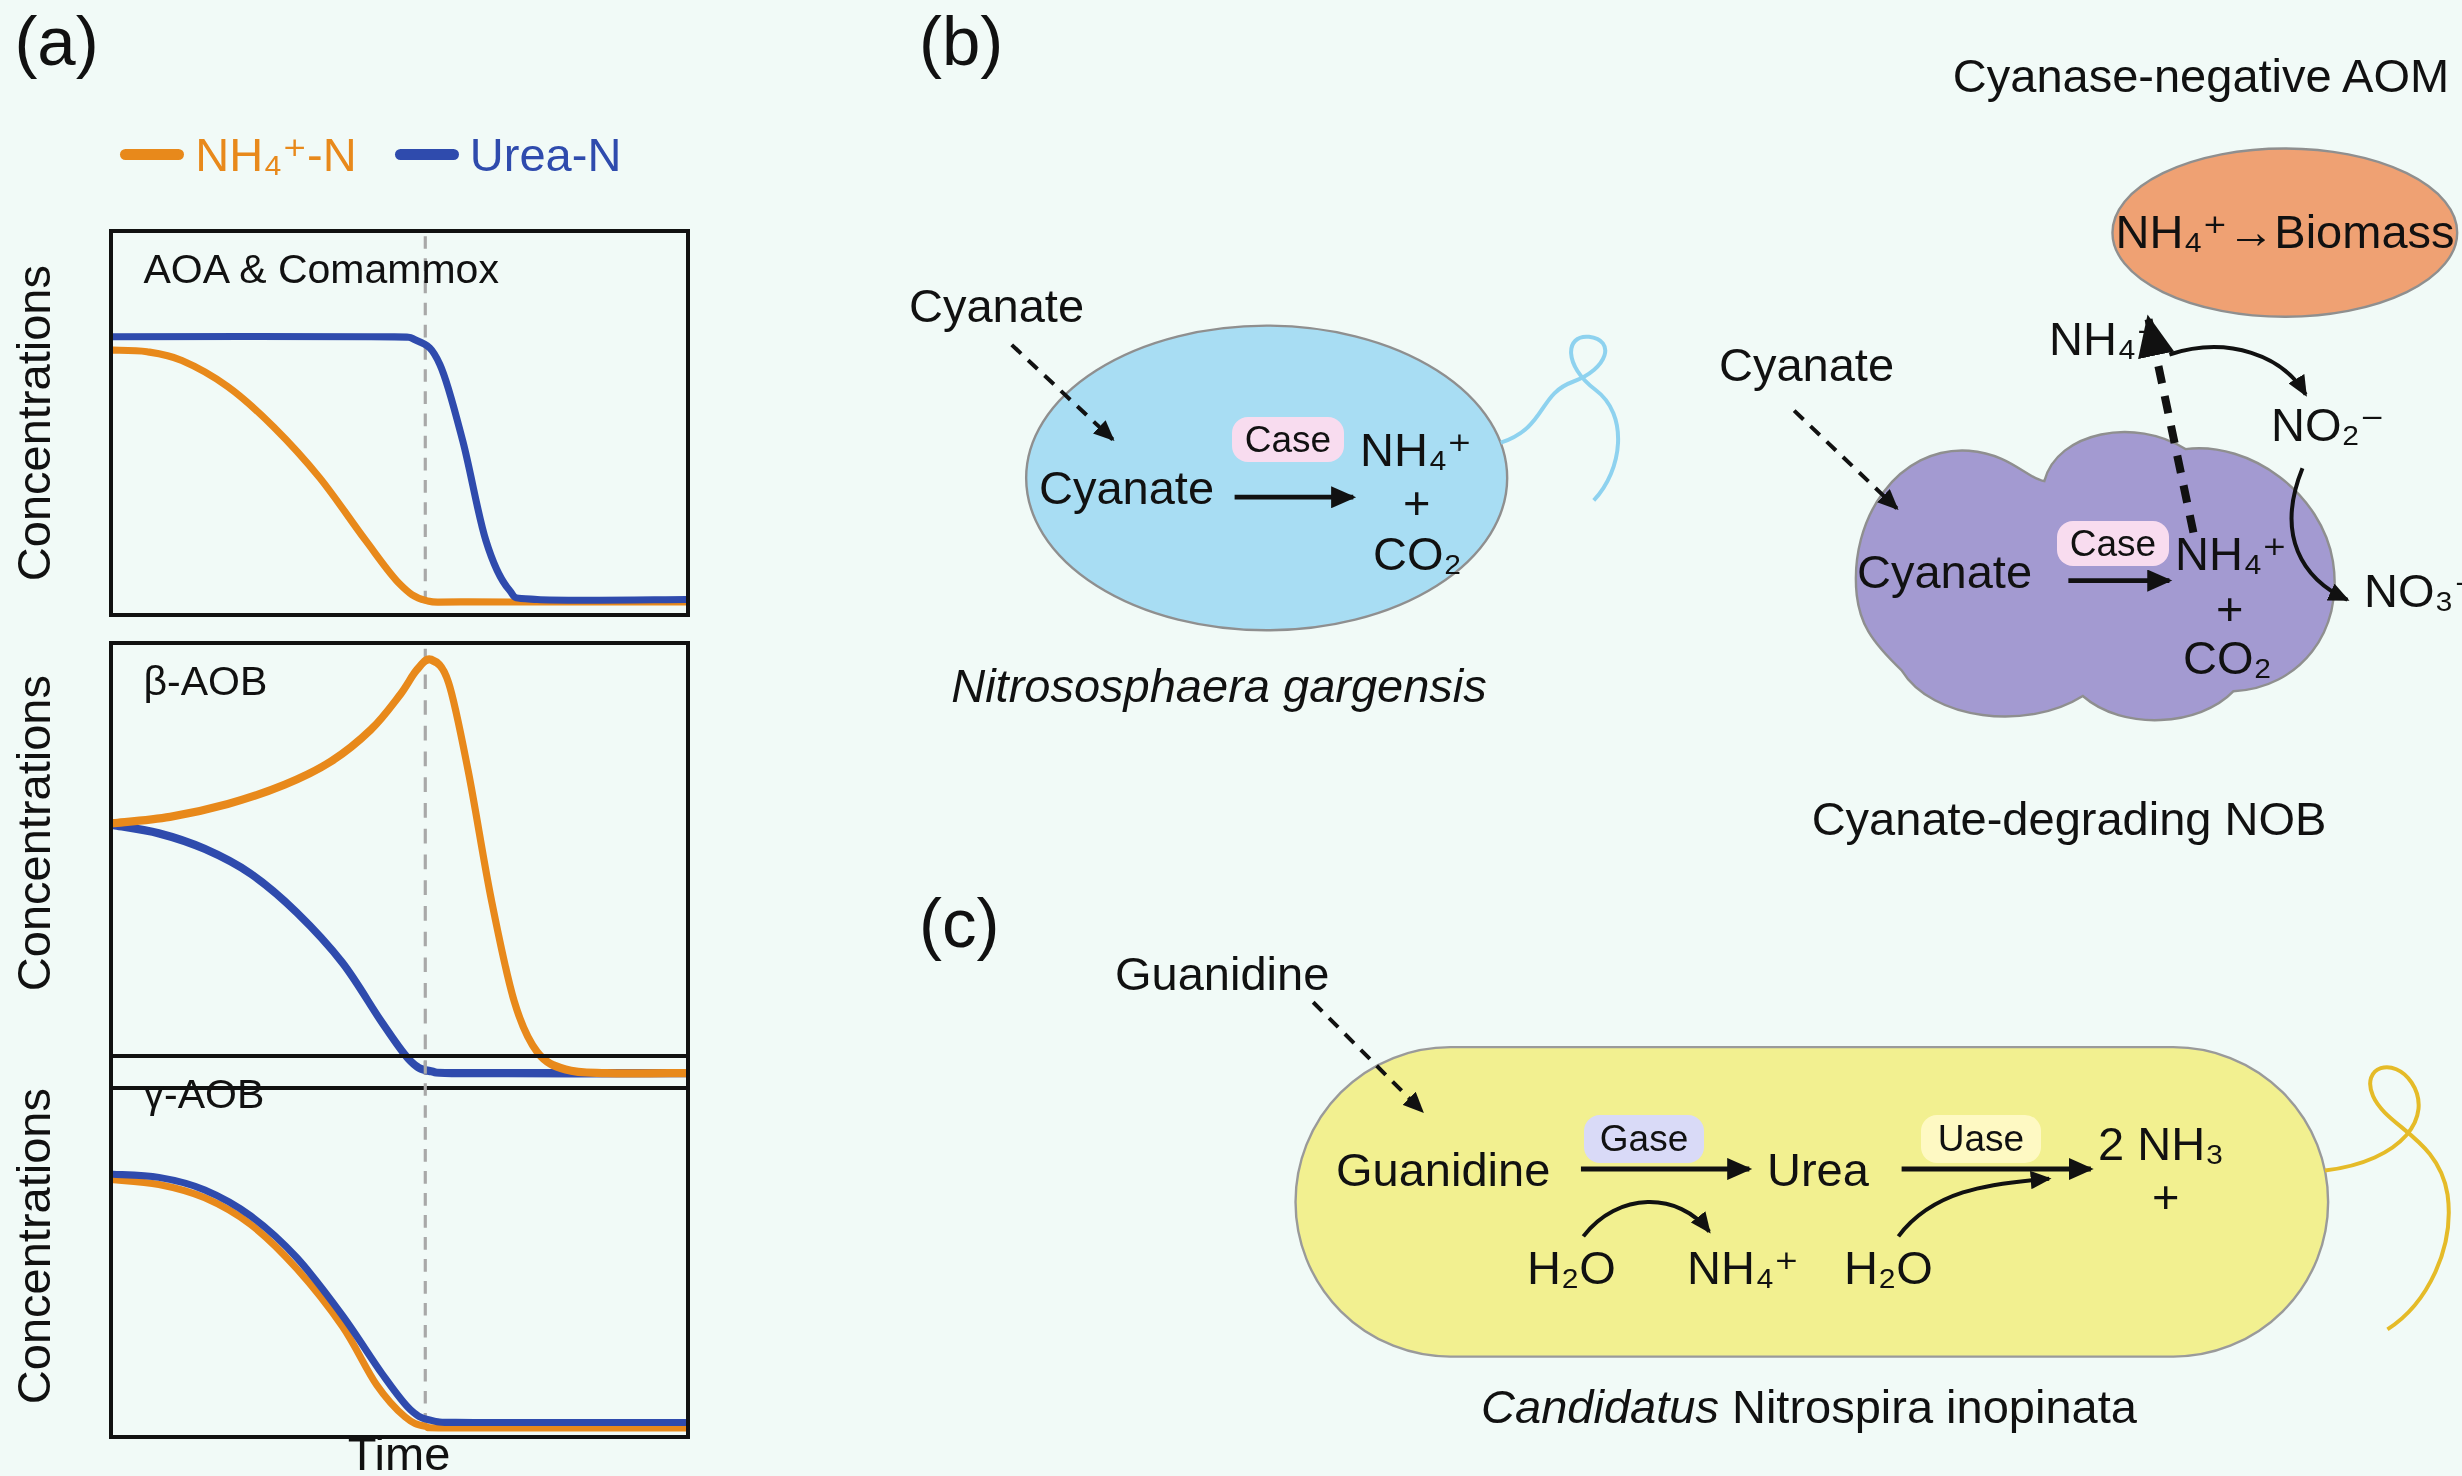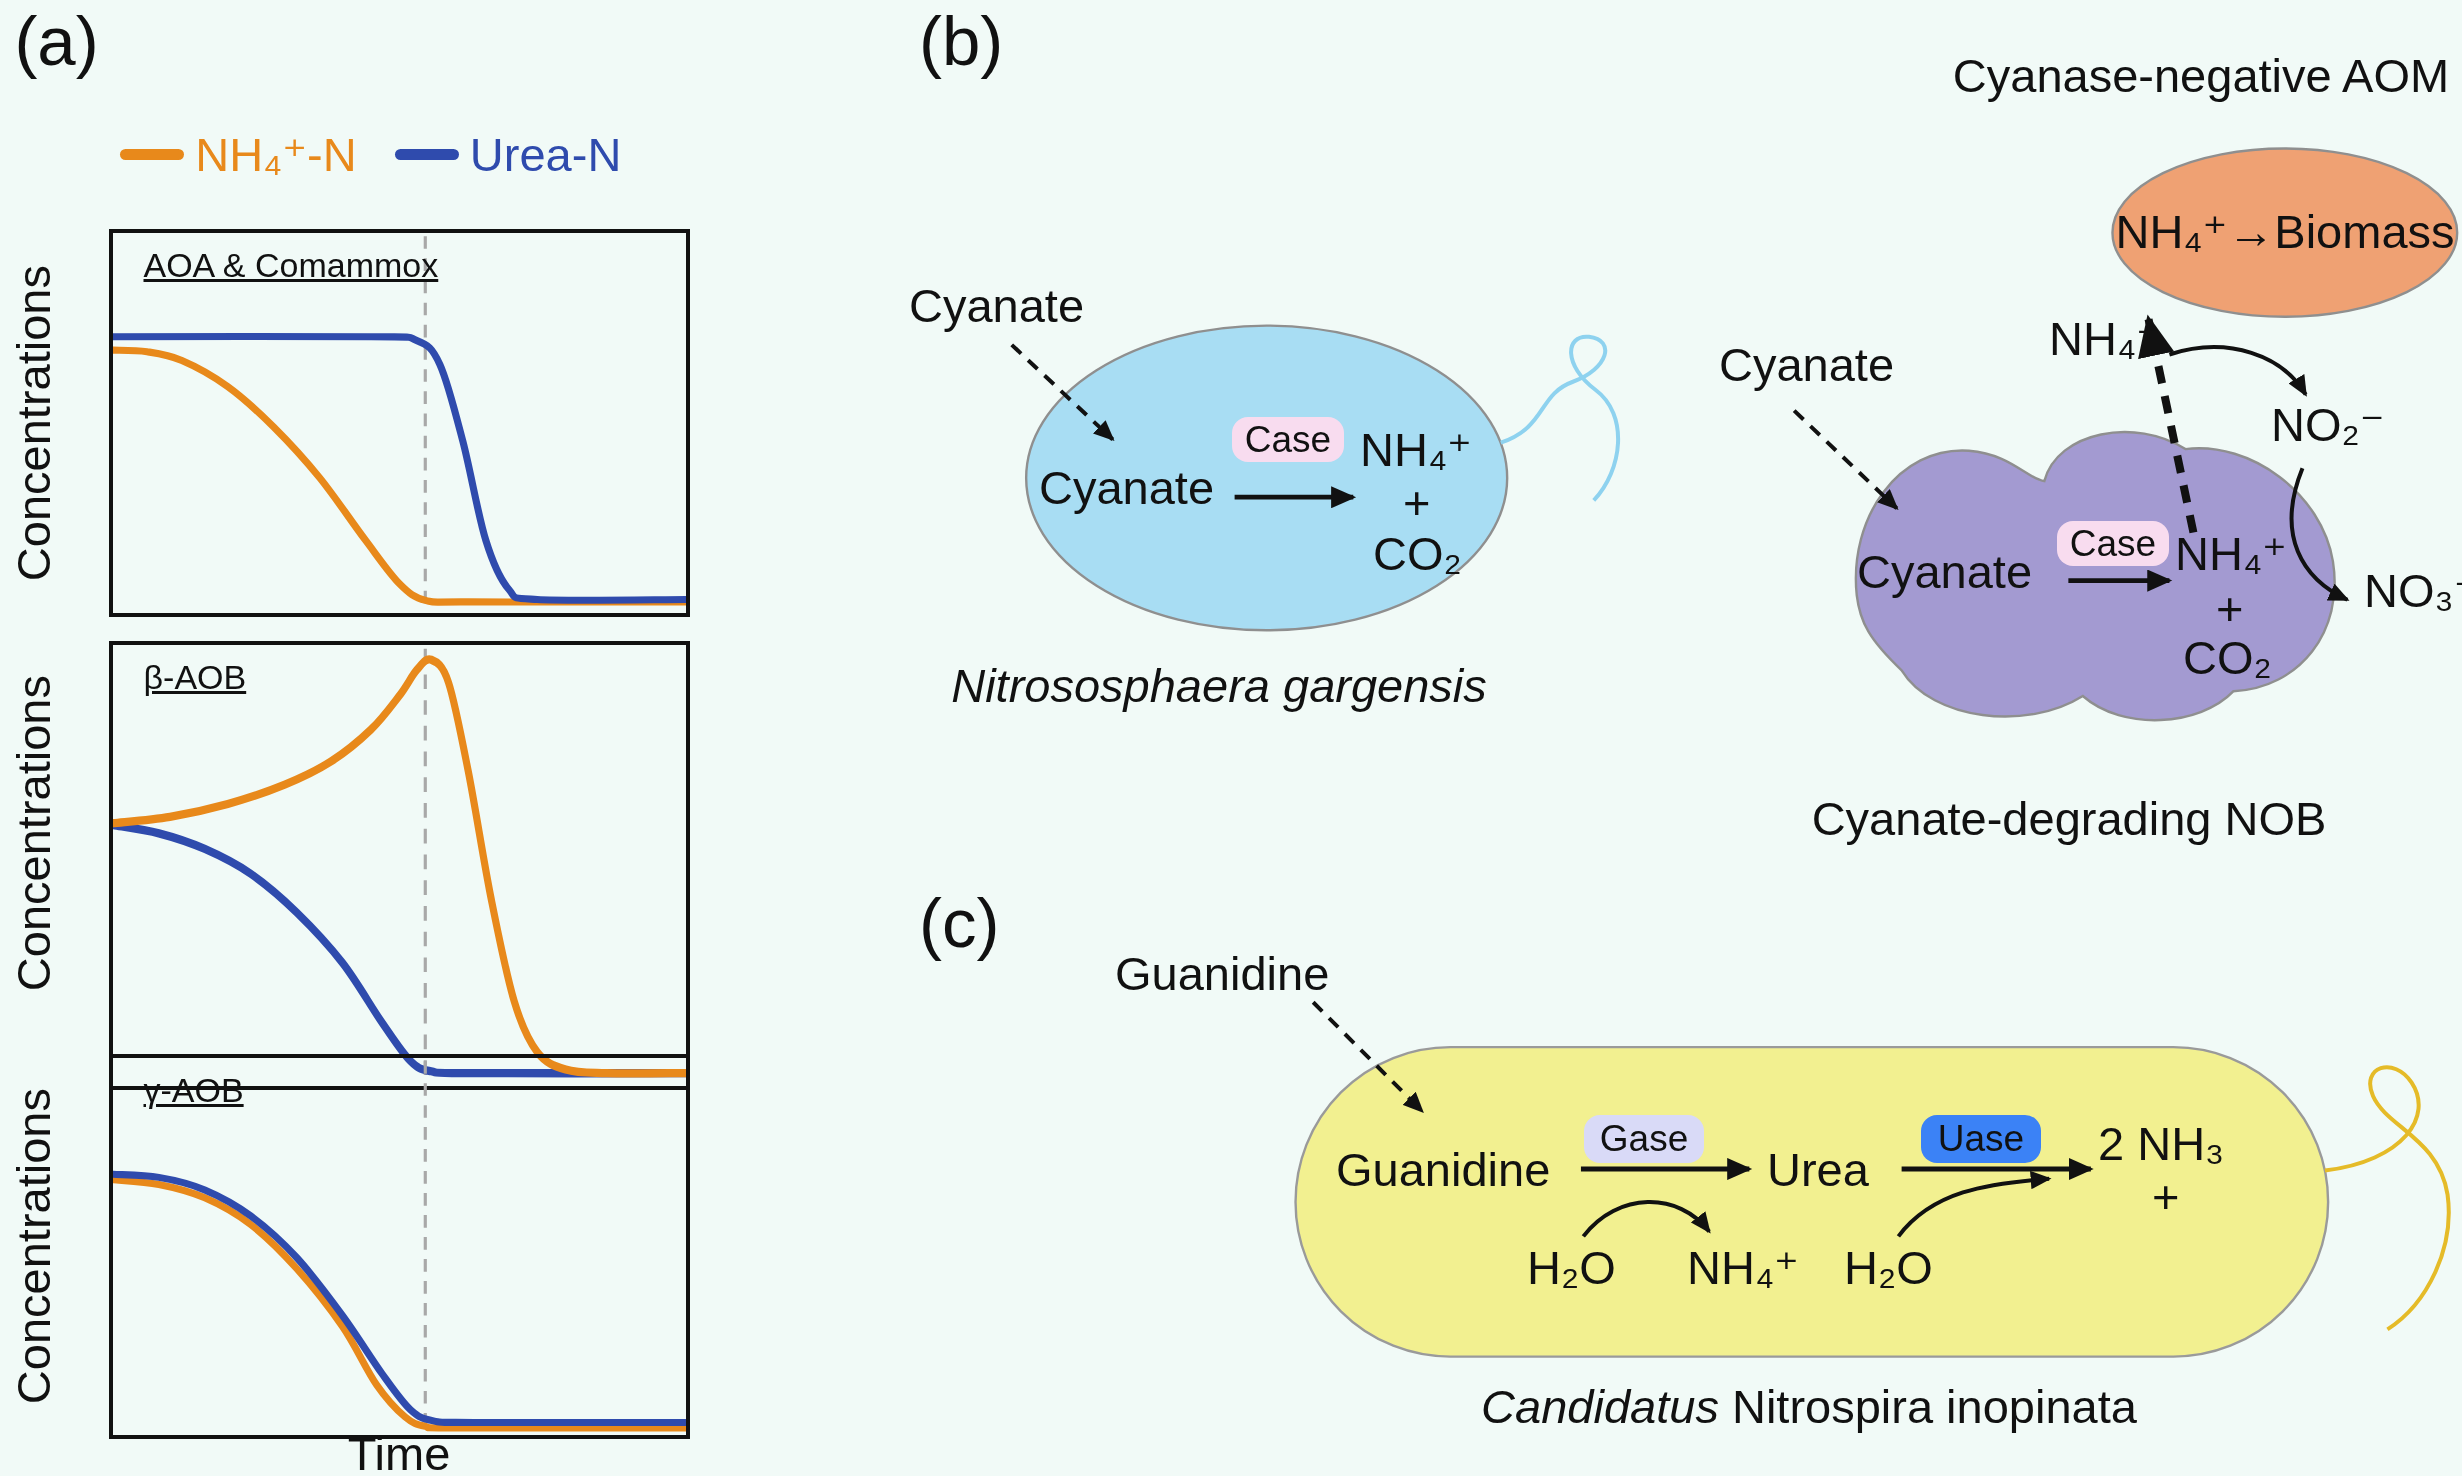--- a/index.html
+++ b/index.html
@@ -17,21 +17,21 @@
     border-radius:16px;font-size:37px;color:#111;
   }
   .legend{position:absolute;display:flex;align-items:center;gap:38px;}
   .legend-item{display:flex;align-items:center;gap:11.2px;font-size:47px;}
   .swatch{display:inline-block;width:64px;height:10.4px;border-radius:5.6px;}
   .chart-box{
     position:absolute;left:109px;width:581px;border:4px solid #111;
     box-sizing:border-box;
   }
   .chart-box svg{position:absolute;left:0;top:0;width:100%;height:100%;}
-  .chart-title{position:absolute;left:30.5px;top:13px;font-size:34px;text-decoration:underline;}
+  .chart-title{position:absolute;left:30.5px;top:13px;font-size:41px;}
   .ylab{position:absolute;left:3.2px;width:61px;display:flex;align-items:center;justify-content:center;}
   .ylab span{writing-mode:vertical-rl;transform:rotate(180deg);font-size:47px;}
   .overlay{position:absolute;left:0;top:0;pointer-events:none;}
 </style>
 </head>
 <body>
 
 <div id="page">
 
   <svg class="overlay" width="2462" height="1477" viewBox="0 0 3071 1842">
@@ -143,21 +143,21 @@
 
   <div class="lbl cx f58" style="left:2285px;top:207px;">NH₄⁺→Biomass</div>
   <div class="lbl cx f58" style="left:2201px;top:51px;">Cyanase-negative AOM</div>
 
   <div class="lbl panel-letter" style="left:919px;top:887px;">(c)</div>
 
   <div class="lbl f58" style="left:1115px;top:949px;">Guanidine</div>
   <div class="lbl f58" style="left:1336px;top:1145px;">Guanidine</div>
   <div class="pill" style="left: 1584px; top: 1115px; width: 120px; height: 48px; background: rgb(217, 218, 247);">Gase</div>
   <div class="lbl f58" style="left:1767px;top:1145px;text-align:right;">Urea</div>
-  <div class="pill" style="left: 1921px; top: 1115px; width: 120px; height: 48px; background: #3b82f6;">Uase</div>
+  <div class="pill" style="left: 1921px; top: 1115px; width: 120px; height: 48px; background: #fef9c3;">Uase</div>
   <div class="lbl f58" style="left:2098px;top:1119px;">2 NH₃</div>
   <div class="lbl f58" style="left:2152px;top:1172px;">+</div>
   <div class="lbl f58" style="left:2122px;top:1225px;"></div>
   <div class="lbl f58" style="left:1527px;top:1243px;">H₂O</div>
   <div class="lbl f58" style="left:1687px;top:1243px;">NH₄⁺</div>
   <div class="lbl f58" style="left:1844px;top:1243px;">H₂O</div>
 
   <div class="lbl cx f58" style="left:1809px;top:1382px;">
     <span class="it">Candidatus</span><span> Nitrospira inopinata</span>
   </div>

